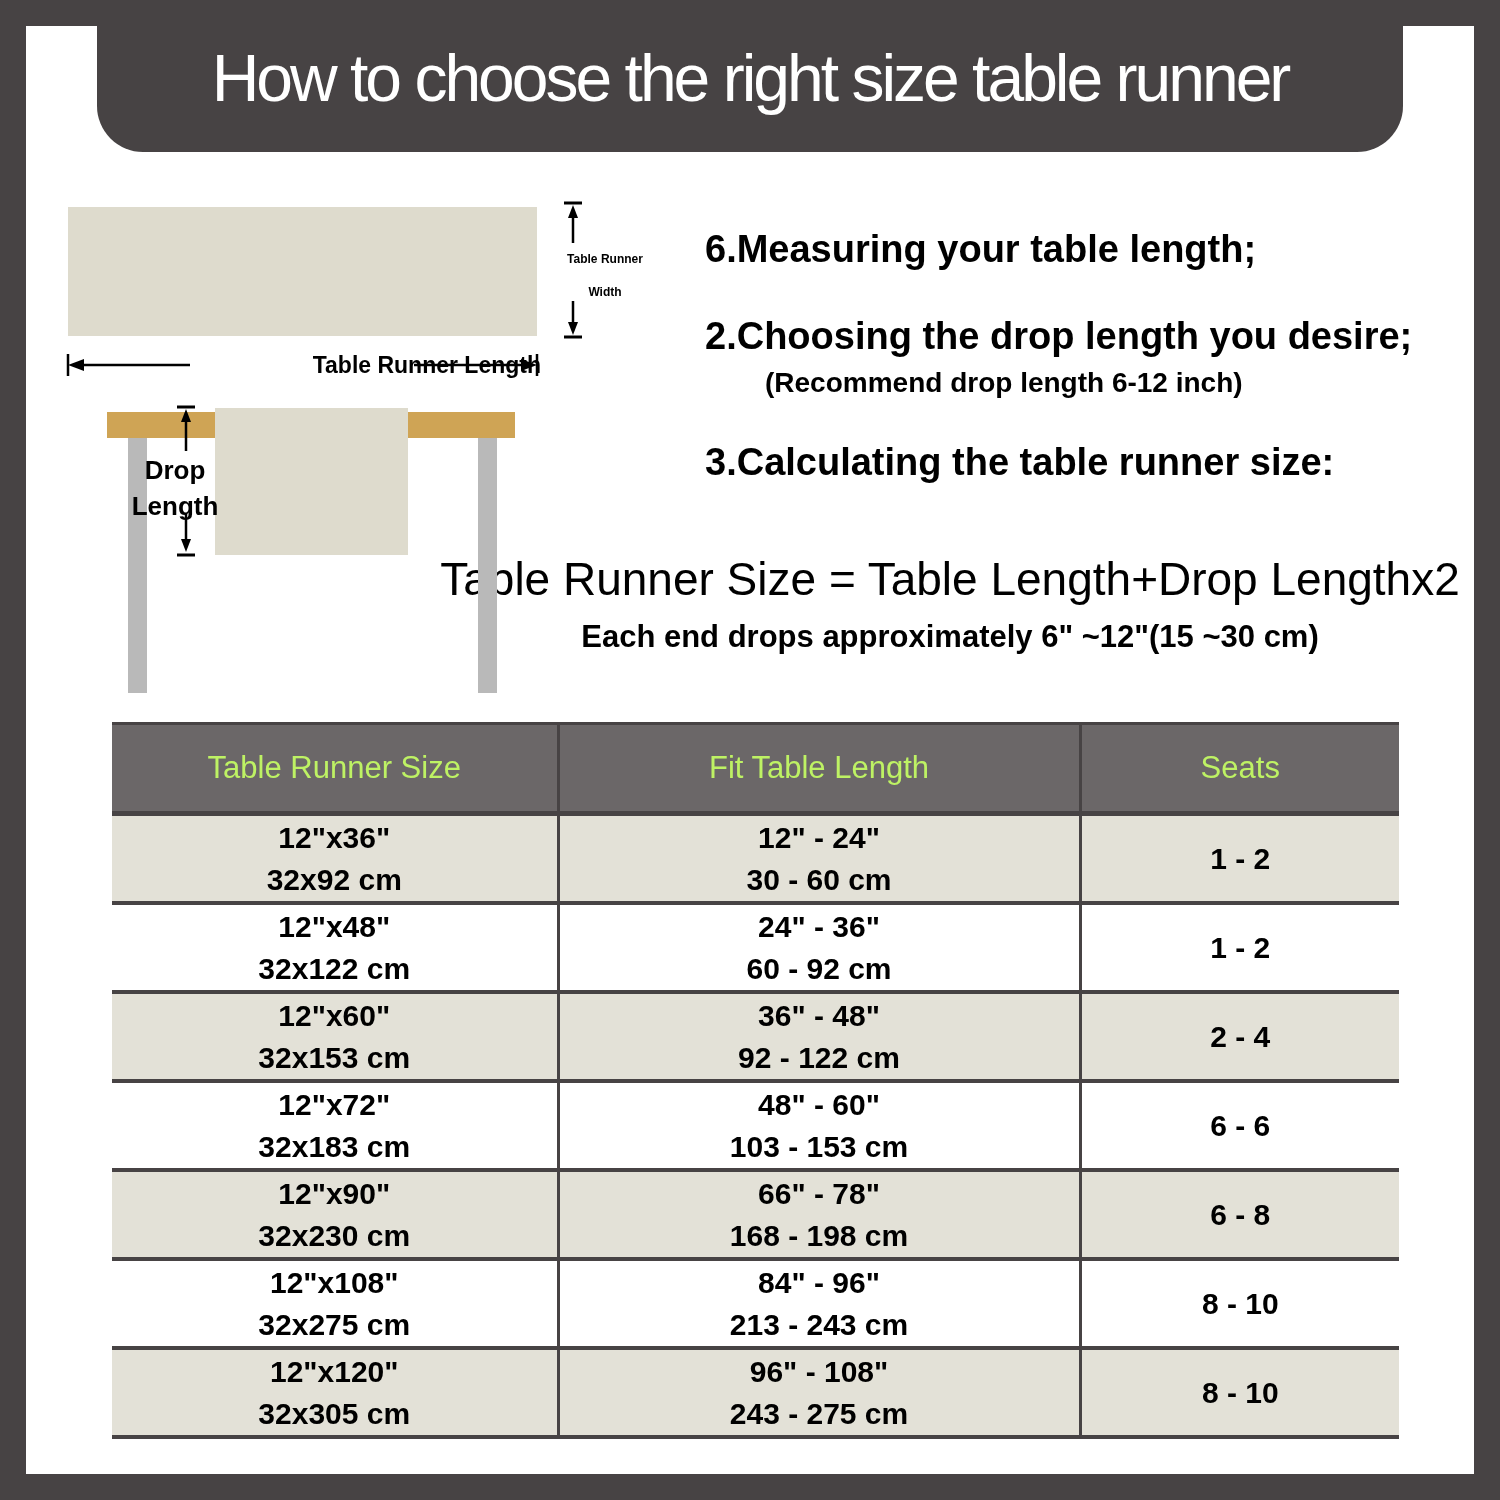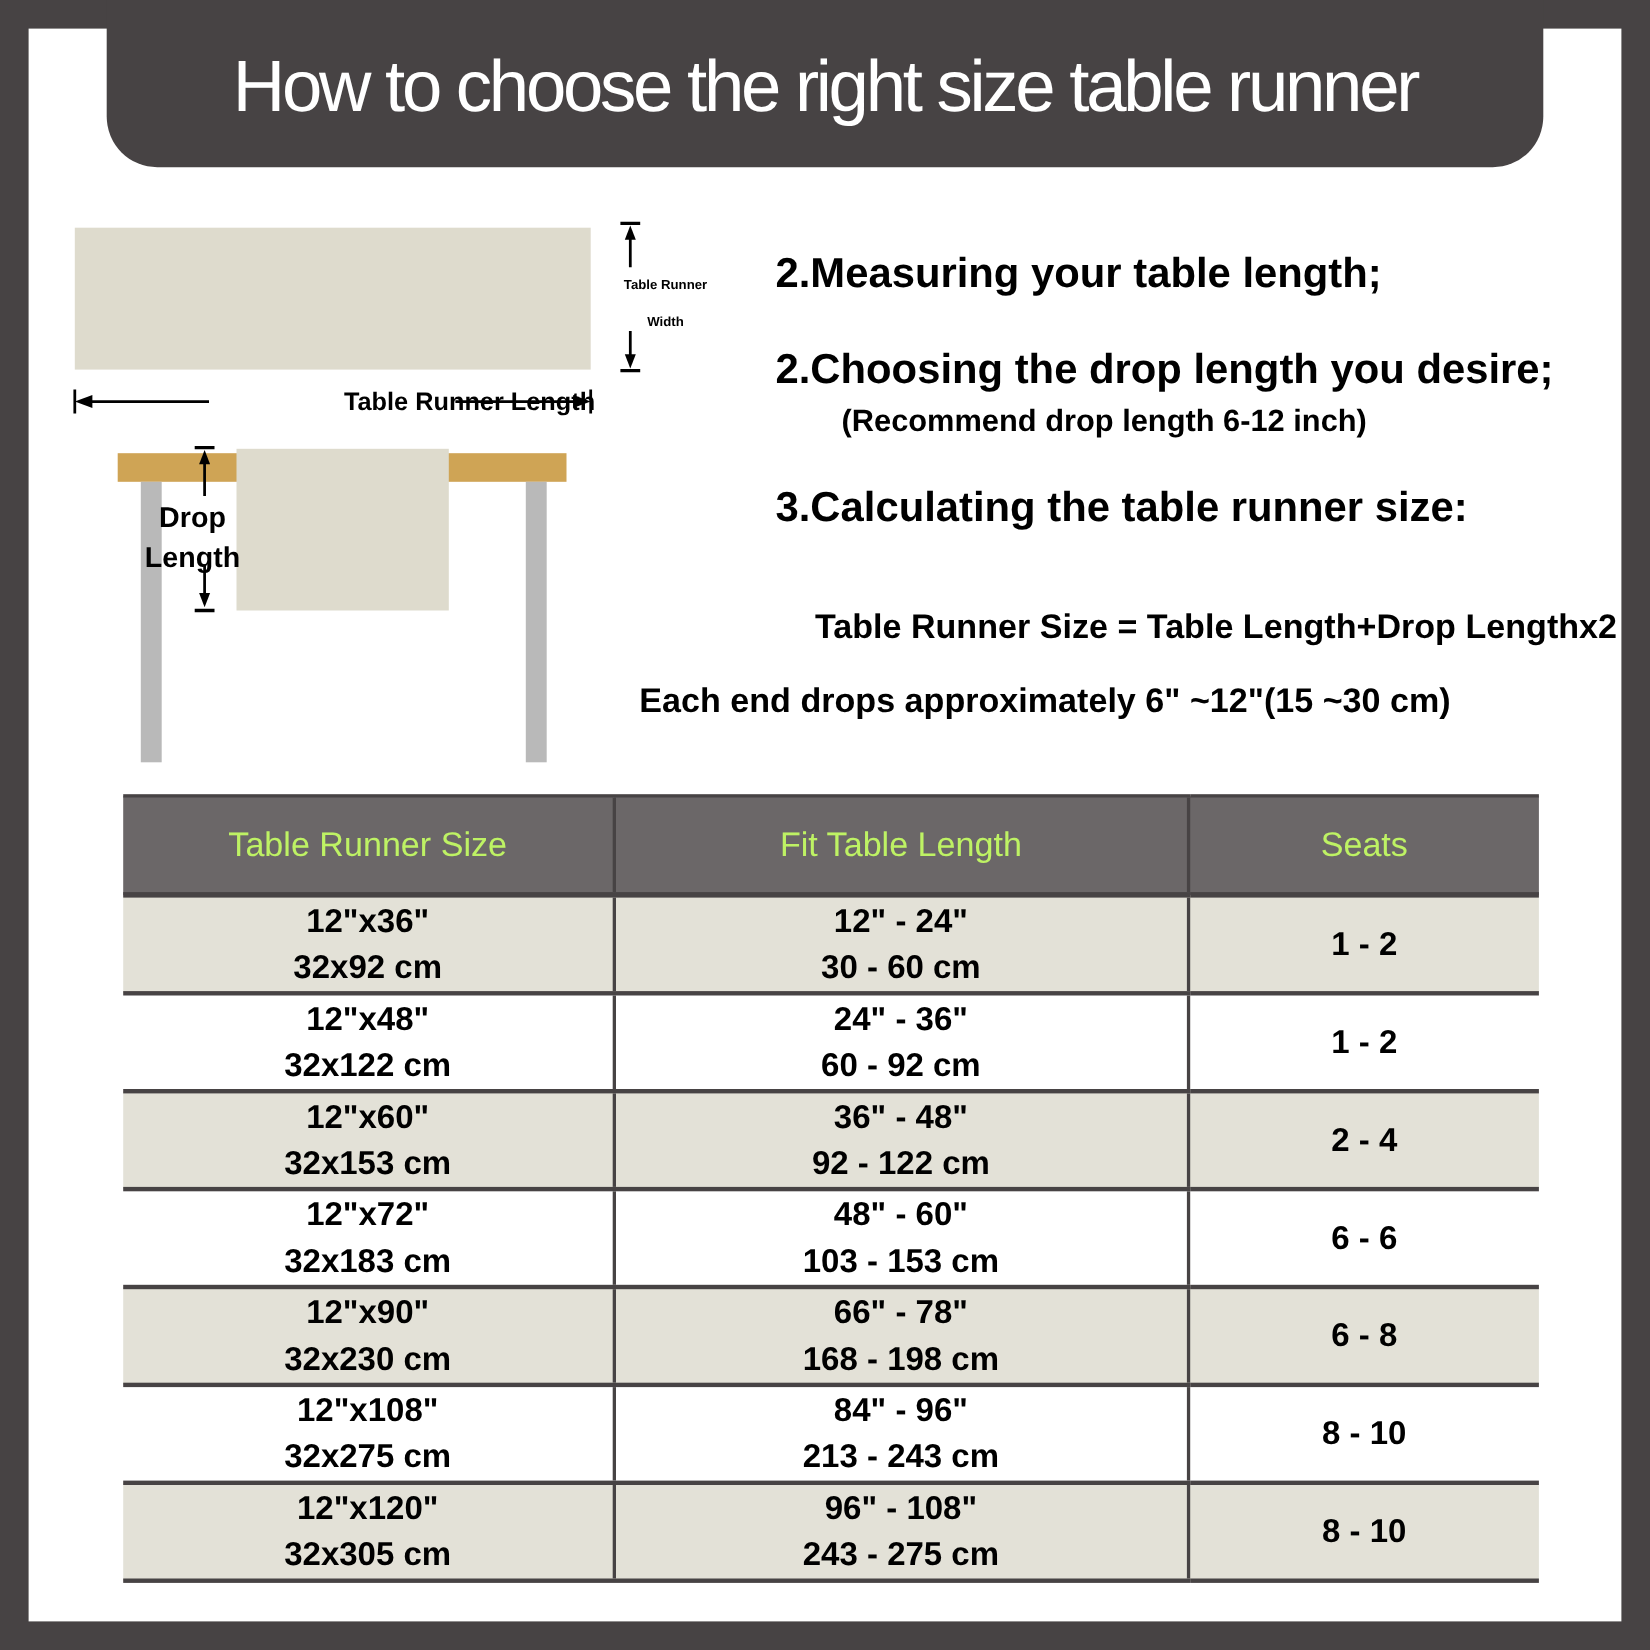--- a/index.html
+++ b/index.html
@@ -70,21 +70,21 @@
 
   
   .step { left: 705px; font-size: 38px; font-weight: bold; white-space: nowrap; }
   .step.s1 { top: 228px; }
   .step.s2 { top: 315px; }
   .step-note { left: 745px; top: 367px; font-size: 28px; font-weight: bold; white-space: nowrap; margin-left: 20px; }
   .step.s3 { top: 441px; text-align: center; }
 
   .formula {
     left: 430px; right: 30px; top: 552px;
-    font-size: 31px; font-weight: bold; text-align: right; white-space: nowrap;
+    font-size: 46px; font-weight: normal; text-align: center; white-space: nowrap;
   }
   .formula-note {
     left: 430px; right: 30px; top: 619px;
     font-size: 31px; font-weight: bold; text-align: center; white-space: nowrap;
   }
 
   
   .size-table {
     position: absolute; left: 112px; top: 722px; width: 1287px;
     border-collapse: collapse; table-layout: fixed;
@@ -160,21 +160,21 @@
   <div>Drop</div>
   <div>Length</div>
 </div>
 
 <svg class="arrow" style="left:172px; top:512px;" width="28" height="46" viewBox="0 0 28 46">
   <line x1="14" y1="1" x2="14" y2="34" stroke-width="2.5"></line>
   <polygon points="14,40 9,27 19,27"></polygon>
   <line x1="5" y1="43" x2="23" y2="43" stroke-width="3"></line>
 </svg>
 
-<div class="abs step s1">2.Measuring your table length;</div>
+<div class="abs step s1">6.Measuring your table length;</div>
 <div class="abs step s2">2.Choosing the drop length you desire;</div>
 <div class="abs step-note">(Recommend drop length 6-12 inch)</div>
 <div class="abs step s3">3.Calculating the table runner size:</div>
 
 <div class="abs formula">Table Runner Size = Table Length+Drop Lengthx2</div>
 <div class="abs formula-note">Each end drops approximately 6" ~12"(15 ~30 cm)</div>
 
 <table class="size-table">
   <colgroup>
     <col style="width:446px">

